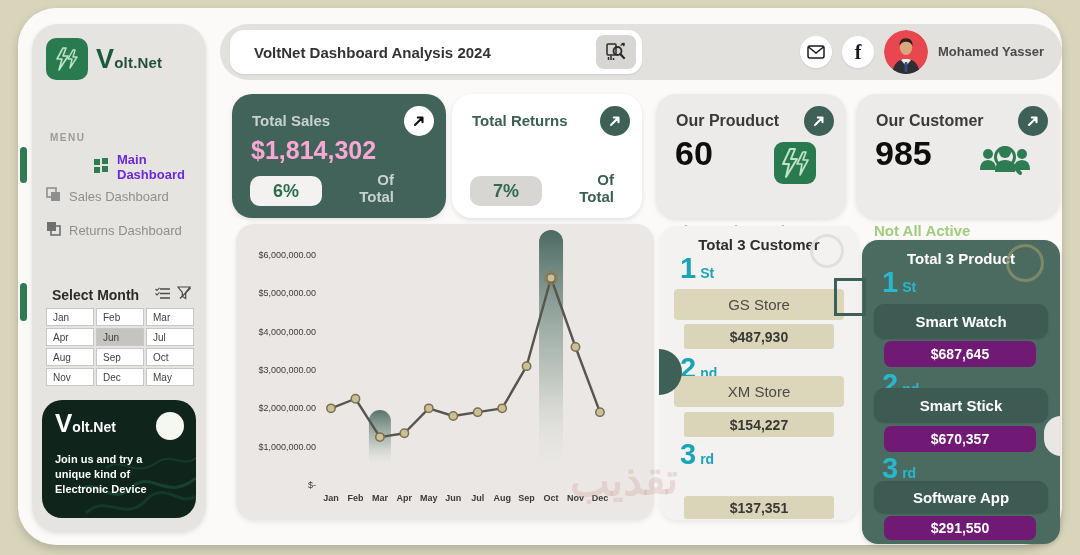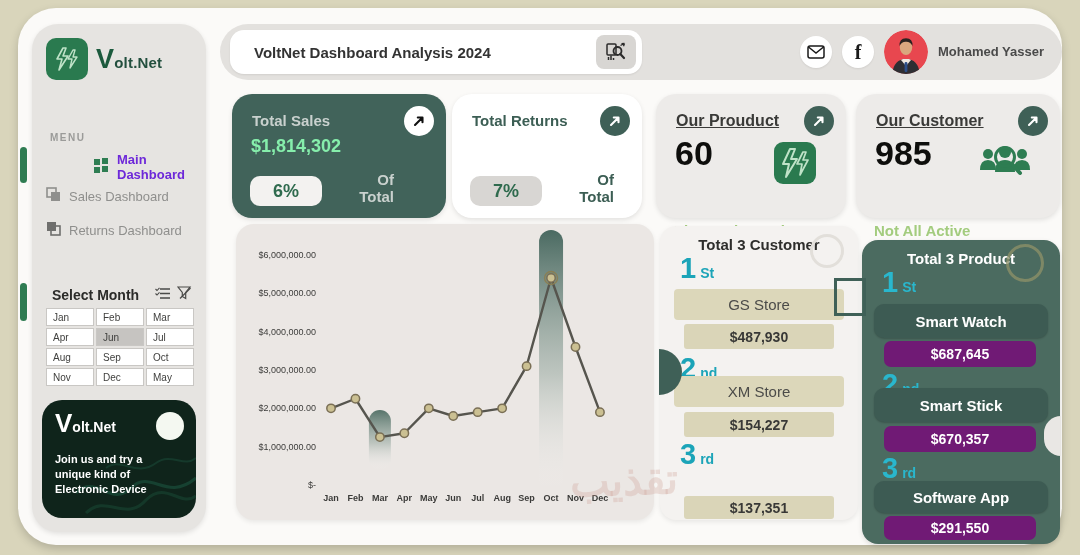--- a/index.html
+++ b/index.html
@@ -54,23 +54,23 @@
 
   
   .kpi{position:absolute;top:86px;height:124px;border-radius:20px;box-shadow:0 2px 5px rgba(0,0,0,.10);text-align:right;}
   .kpi-sales{left:214px;width:214px;background:#41635a;}
   .kpi-returns{left:434px;width:190px;background:#ffffff;}
   .kpi-product{left:638px;width:190px;background:#edebe9;}
   .kpi-customer{left:838px;width:204px;background:#edebe9;}
   .kpi .k-title{position:absolute;left:20px;top:18px;font-size:15px;font-weight:bold;}
   .kpi-sales .k-title{color:#c9d1ce;}
   .kpi-returns .k-title{color:#3c5e54;}
-  .kpi-product .k-title,.kpi-customer .k-title{color:#3a3a38;font-size:16px;text-decoration:underline;}
+  .kpi-product .k-title,.kpi-customer .k-title{color:#3a3a38;font-size:16px;}
   .kpi .k-value{position:absolute;left:19px;top:42px;font-weight:bold;}
-  .kpi-sales .k-value{color:#86efac;font-size:18px;}
+  .kpi-sales .k-value{color:#f9a8d4;font-size:25px;}
   .kpi-returns .k-value{color:#1c1c1a;font-size:24px;}
   .kpi-product .k-value,.kpi-customer .k-value{color:#0e0e0c;font-size:34px;top:40px;}
   .trend{position:absolute;right:12px;top:12px;width:30px;height:30px;border-radius:50%;
          display:flex;align-items:center;justify-content:center;}
   .trend.white{background:#fff;} .trend.green{background:#3f6057;}
   .pct-pill{position:absolute;left:18px;top:82px;width:72px;height:30px;border-radius:10px;
             display:flex;align-items:center;justify-content:center;font-size:18px;font-weight:bold;color:#2f6b4e;}
   .kpi-sales .pct-pill{background:#f3f2f0;}
   .kpi-returns .pct-pill{background:#d8d6d3;}
   .of-total{position:absolute;left:110px;top:78px;width:52px;font-size:15px;font-weight:bold;line-height:1.1;}

